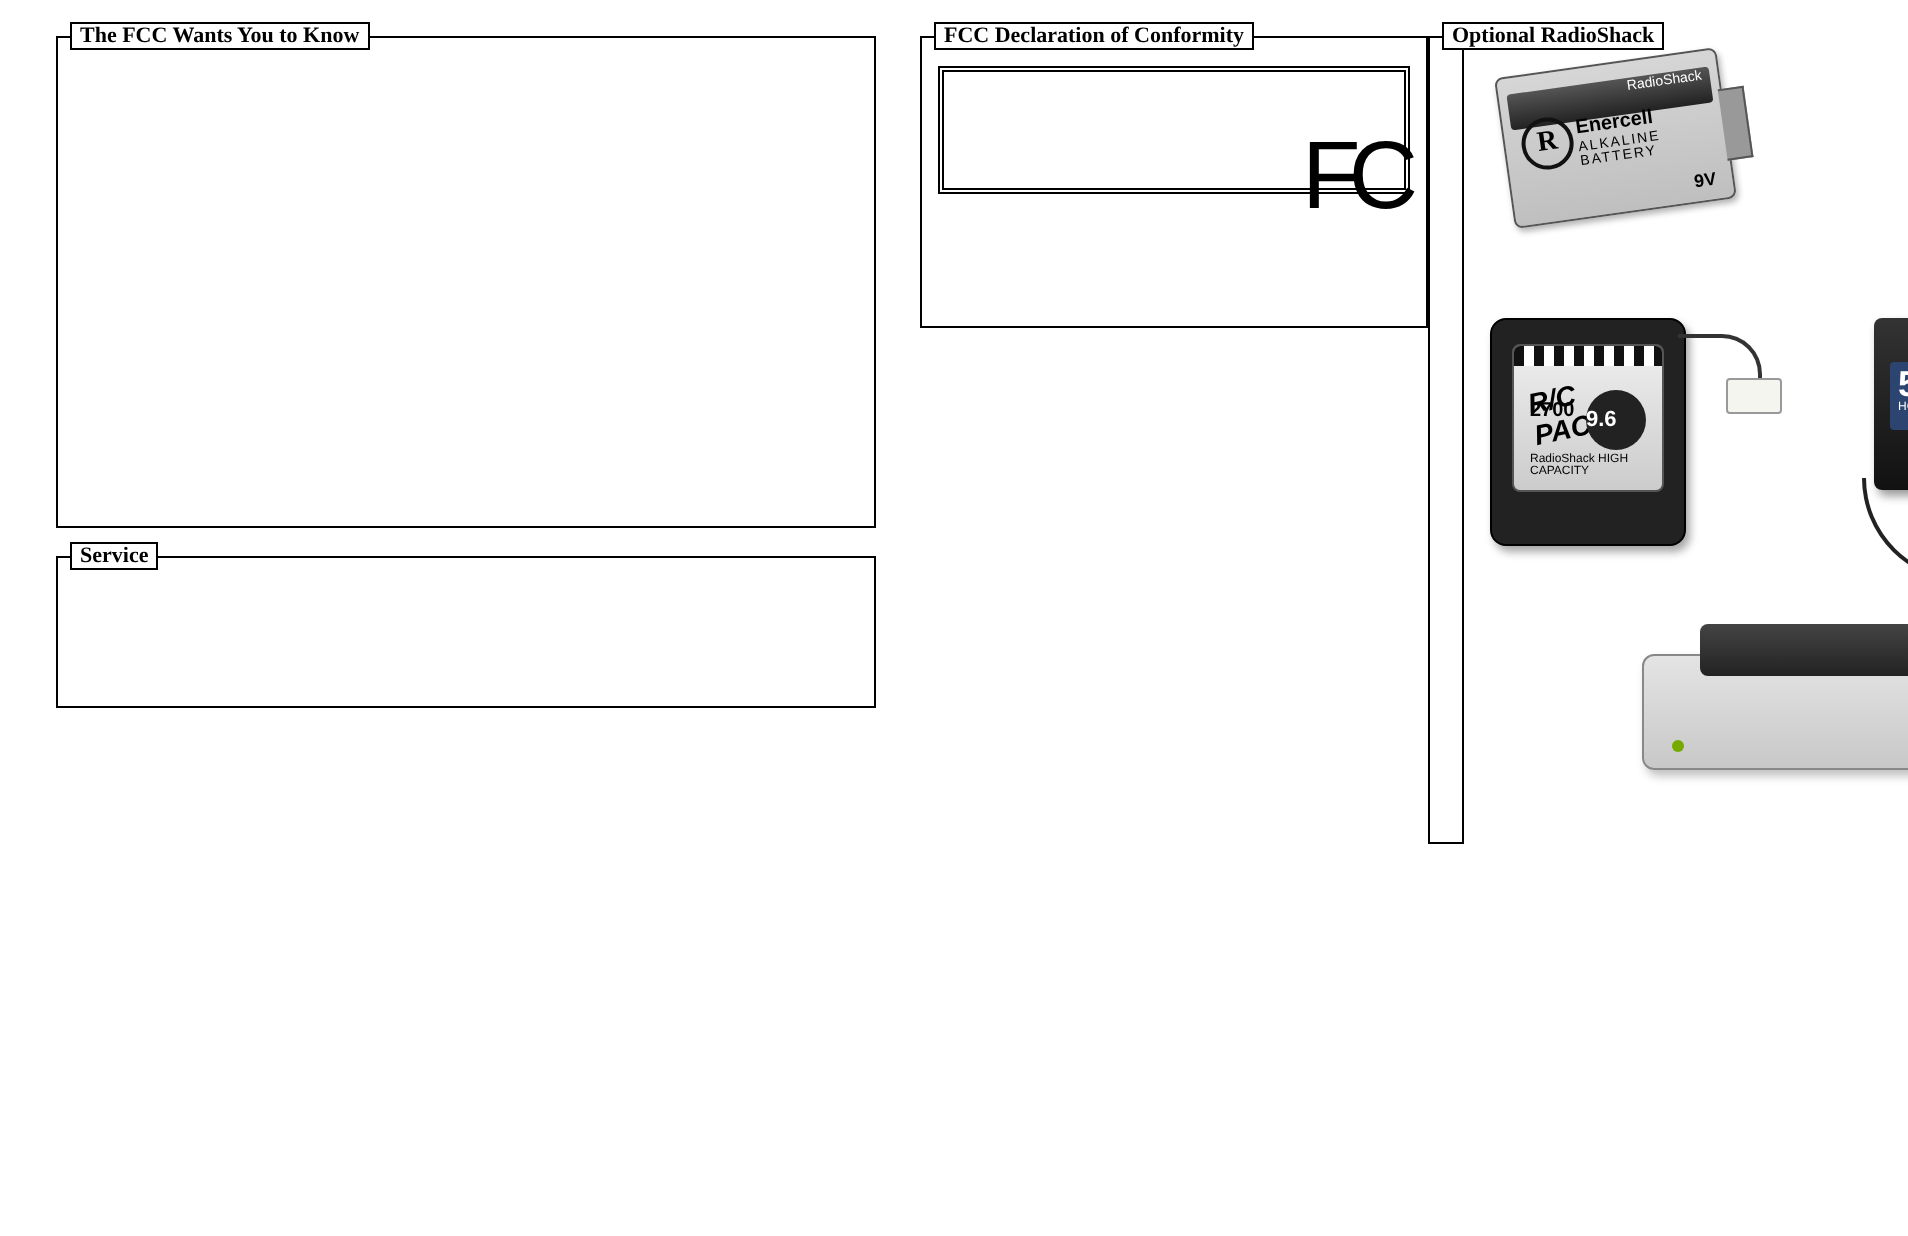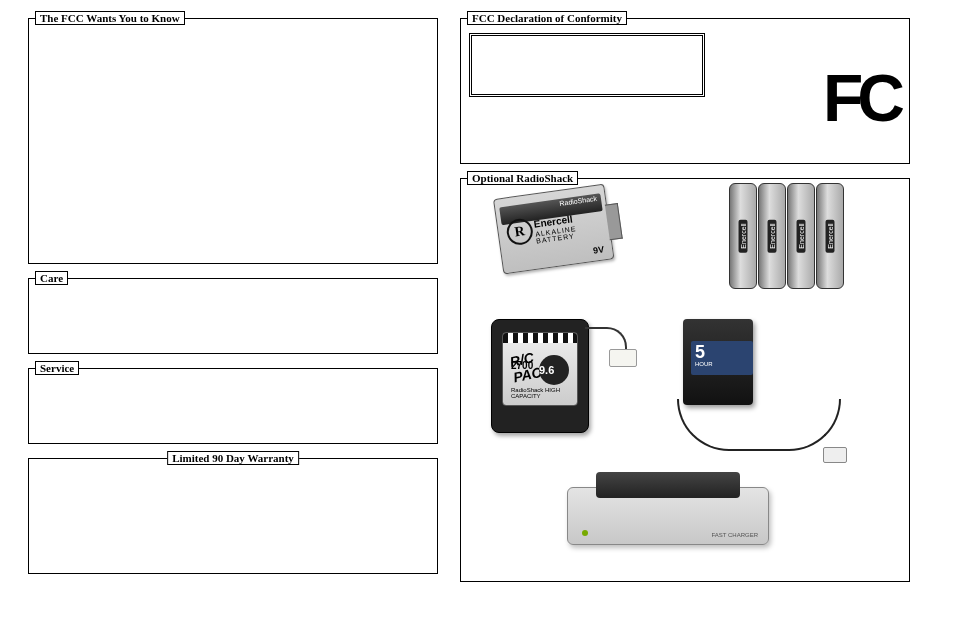--- a/index.html
+++ b/index.html
@@ -19,21 +19,21 @@
     gap: 22px;
   }
   .col-left {
     width: 410px;
     display: flex;
     flex-direction: column;
   }
   .col-right {
     width: 450px;
     display: flex;
-    flex-direction: column;
+    flex-direction: row;
   }
   .box {
     border: 1px solid #000;
     margin-bottom: 14px;
     position: relative;
     padding: 6px 8px 8px 8px;
   }
   .box-title {
     font-weight: bold;
     background: #fff;
@@ -57,22 +57,22 @@
     border: 3px double #000;
     height: 58px;
     width: 230px;
     margin-top: 8px;
   }
   .fcc-logo {
     position: absolute;
     right: 10px;
     top: 46px;
     font-family: Arial, Helvetica, sans-serif;
-    font-weight: 700;
-    font-size: 66px;
+    font-weight: 400;
+    font-size: 48px;
     line-height: 1;
     letter-spacing: -6px;
   }
   
   .acc-area {
     position: relative;
     height: 370px;
     margin-top: 4px;
   }
   .battery-9v {
@@ -315,34 +315,26 @@
 
 <div class="page">
 
   <div class="col-left">
 
     <div class="box" style="height:230px">
       <div class="box-title">The FCC Wants You to Know</div>
       <div class="box-content"></div>
     </div>
 
-    <div class="box" style="height:60px">
-      <div class="box-title">Care</div>
-      <div class="box-content"></div>
-    </div>
 
     <div class="box" style="height:60px">
       <div class="box-title">Service</div>
       <div class="box-content"></div>
     </div>
 
-    <div class="box" style="height:100px">
-      <div class="box-title center">Limited 90 Day Warranty</div>
-      <div class="box-content"></div>
-    </div>
 
   </div>
 
   <div class="col-right">
 
     <div class="box" style="height:130px">
       <div class="box-title">FCC Declaration of Conformity</div>
       <div class="fcc-box-inner"></div>
       <div class="fcc-logo">FC</div>
     </div>

